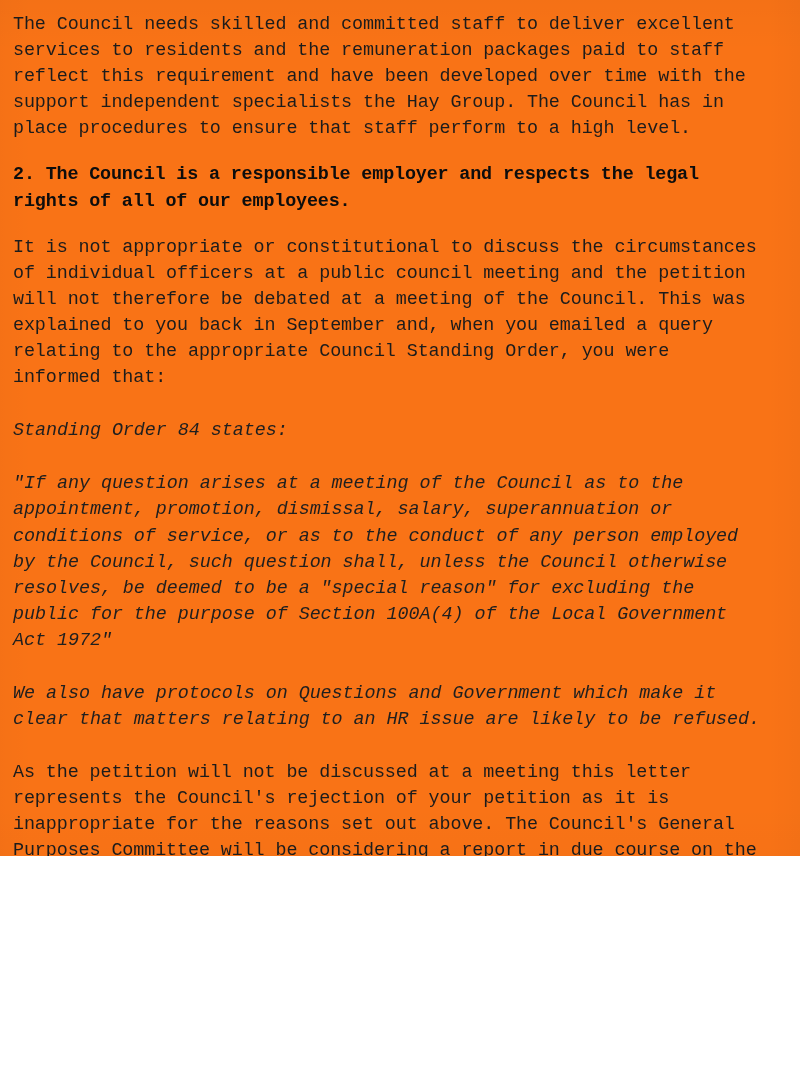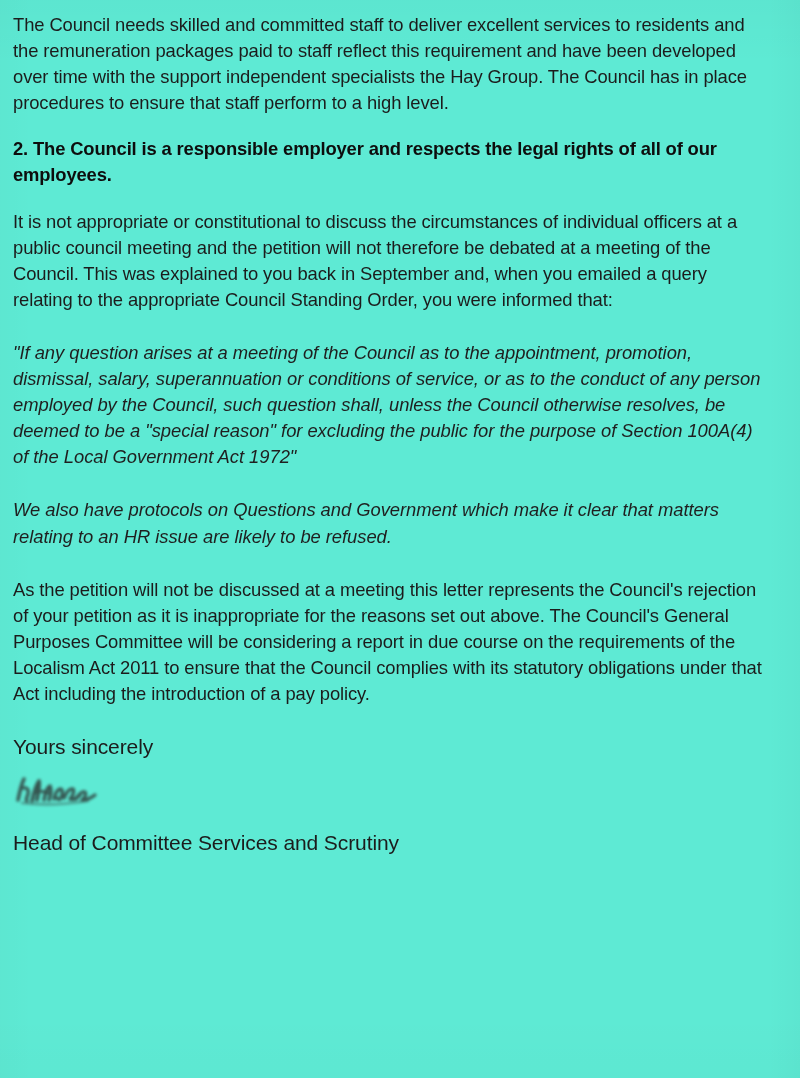--- a/index.html
+++ b/index.html
@@ -4,24 +4,24 @@
 <title>Scanned Letter</title>
 <style>
   html, body {
     margin: 0;
     padding: 0;
     background: #ffffff;
   }
   #page {
     position: relative;
     width: 800px;
-    height: 1078px;
-    background: #5eead4;
+    height: 856px;
+    background: #f97316;
     overflow: hidden;
-    font-family: Liberation Sans, sans-serif;
+    font-family: Liberation Mono, monospace;
     color: #1a1a1a;
   }
   
   #scan-noise {
     position: absolute;
     inset: 0;
     pointer-events: none;
     background:
       linear-gradient(180deg, rgba(0,0,0,0.018) 0%, rgba(0,0,0,0) 6%, rgba(0,0,0,0) 94%, rgba(0,0,0,0.012) 100%),
       linear-gradient(90deg, rgba(0,0,0,0.015) 0%, rgba(0,0,0,0) 4%, rgba(0,0,0,0) 96%, rgba(0,0,0,0.02) 100%);
@@ -89,20 +89,21 @@
   <div id="letter-body">
 
     <p class="para">The Council needs skilled and committed staff to deliver excellent services to residents and the remuneration packages paid to staff reflect this requirement and have been developed over time with the support independent specialists the Hay Group.  The Council has in place procedures to ensure that staff perform to a high level.</p>
 
     <p class="para bold">2.  The Council is a responsible employer and respects the legal rights of all of our employees.</p>
 
 
 
     <p class="para gap-lg">It is not appropriate or constitutional to discuss the circumstances of individual officers at a public council meeting and the petition will not therefore be debated at a meeting of the Council.  This was explained to you back in September and, when you emailed a query relating to the appropriate Council Standing Order, you were informed that:</p>
 
+    <p class="para italic gap-lg">Standing Order 84 states:</p>
 
     <p class="para italic gap-lg">"If any question arises at a meeting of the Council as to the appointment, promotion, dismissal, salary, superannuation or conditions of service, or as to the conduct of any person employed by the Council, such question shall, unless the Council otherwise resolves, be deemed to be a "special reason" for excluding the public for the purpose of Section 100A(4) of the Local Government Act 1972"</p>
 
     <p class="para italic gap-lg">We also have protocols on Questions and Government which make it clear that matters relating to an HR issue are likely to be refused.</p>
 
     <p class="para gap-lg">As the petition will not be discussed at a meeting this letter represents the Council's rejection of your petition as it is inappropriate for the reasons set out above. The Council's General Purposes Committee will be considering a report in due course on the requirements of the Localism Act 2011 to ensure that the Council complies with its statutory obligations under that Act including the introduction of a pay policy.</p>
 
     <div id="signoff-block">
 
       <p class="closing">Yours sincerely</p>

